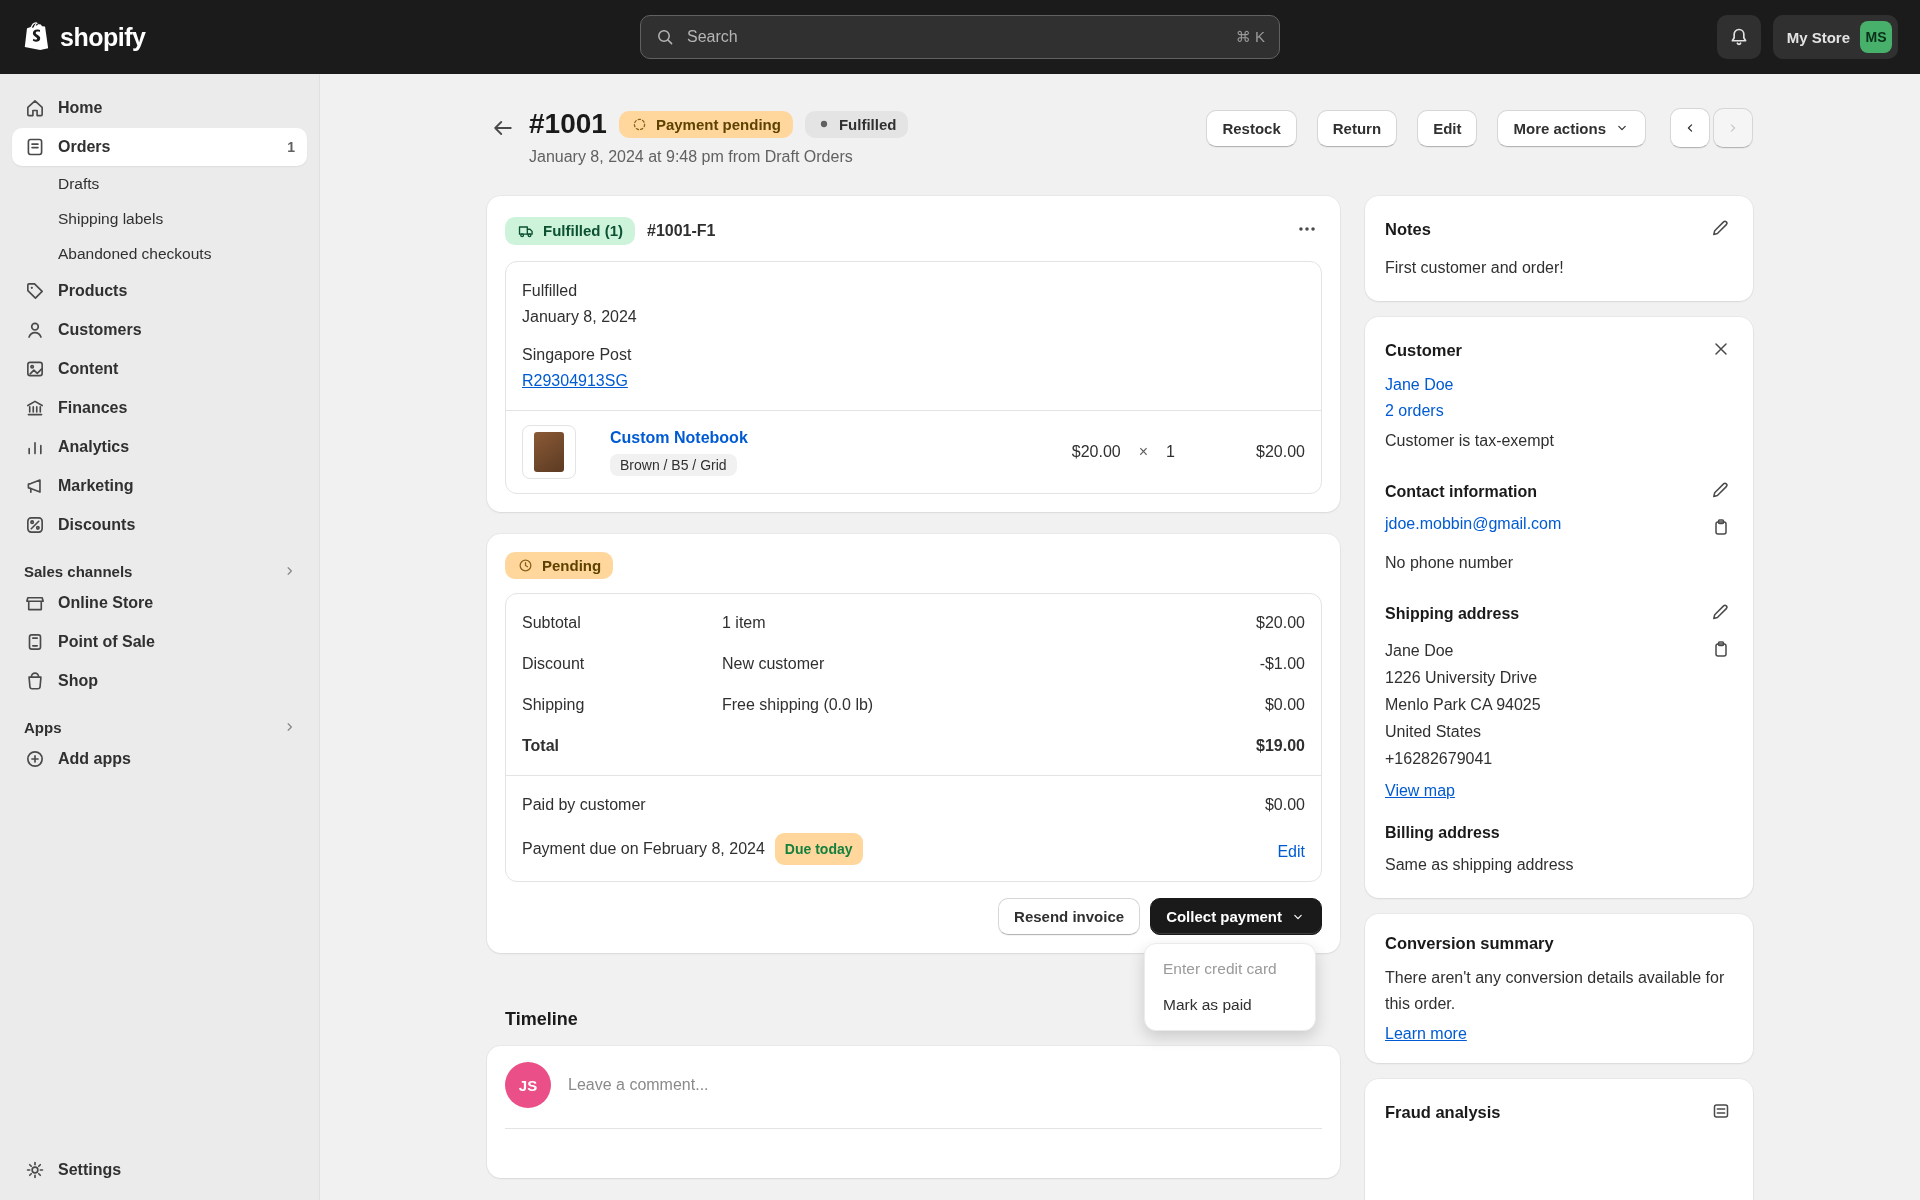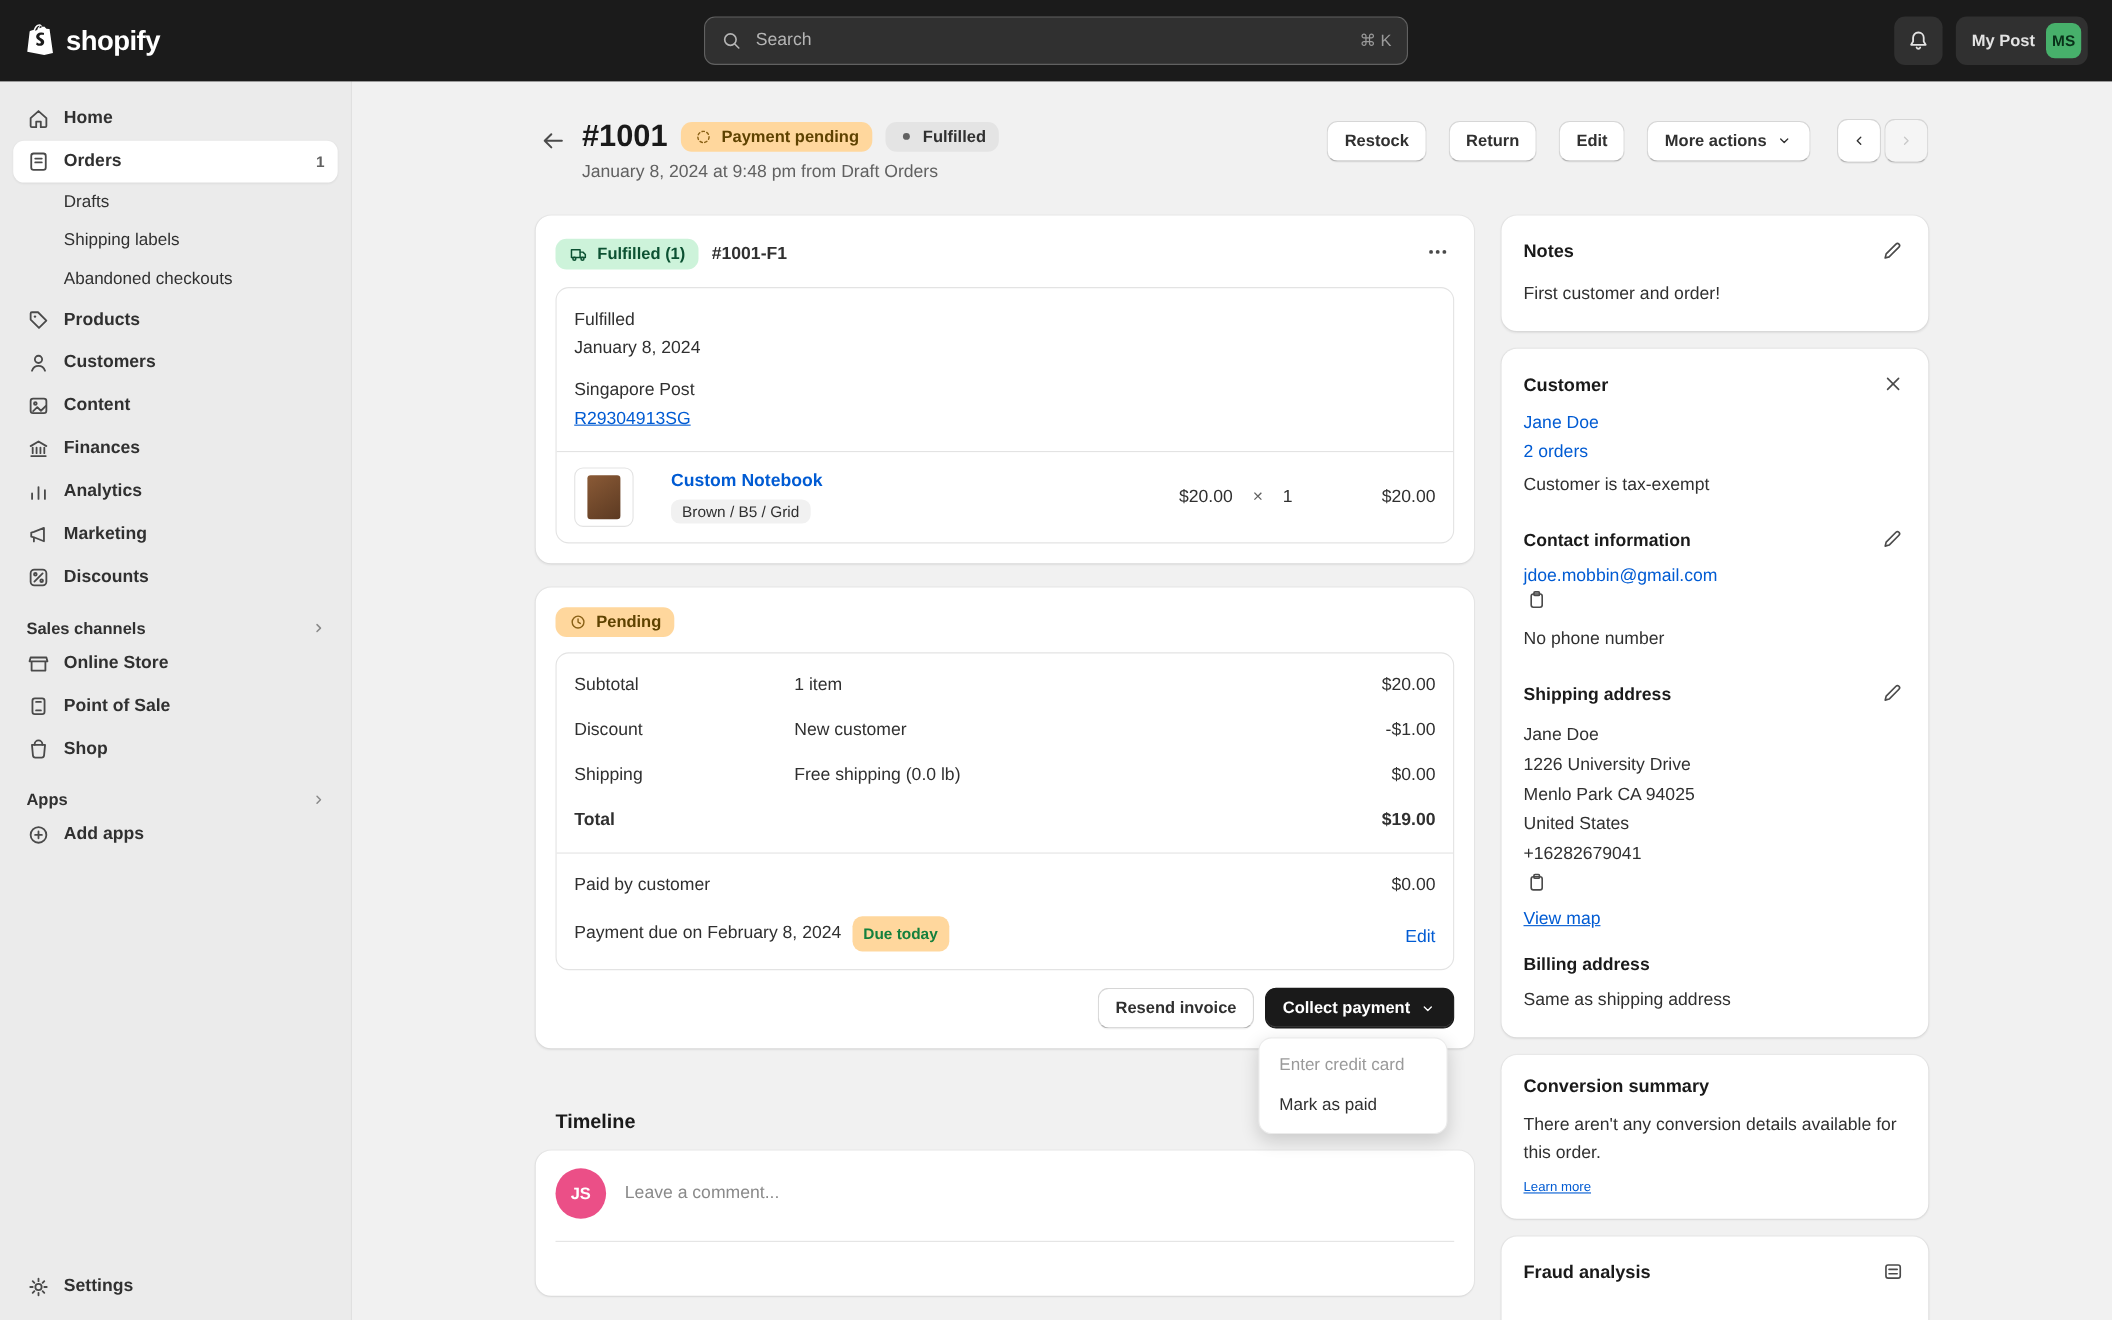--- a/index.html
+++ b/index.html
@@ -103,21 +103,21 @@
   .comment-input::placeholder { color:#8a8a8a; }
 
   
   .side-card { padding:20px; }
   .side-head { display:flex; align-items:center; justify-content:space-between; }
   .side-title { font-size:16.5px; font-weight:700; color:#1a1a1a; }
   .side-sub { font-size:16px; font-weight:700; color:#1a1a1a; }
   .ghost-icon { background:none; border:none; padding:2px; color:#4a4a4a; cursor:pointer; }
   .side-text { font-size:16px; color:#303030; line-height:26px; }
   .mt8 { margin-top:8px; } .mt10 { margin-top:10px; } .mt12 { margin-top:12px; } .mt24 { margin-top:24px; }
-  .row-between { display:flex; align-items:flex-start; justify-content:space-between;flex-direction:column; }
+  .row-between { display:flex; align-items:flex-start; justify-content:space-between; }
   .addr-lines { font-size:16px; color:#303030; line-height:27px; }
 </style>
 </head>
 <body>
 
 <header class="topbar">
   <div class="logo">
     <svg width="30" height="34" viewBox="0 0 28 32">
       <path fill="#ffffff" stroke="none" d="M21.6 6.3c0-.2-.2-.3-.4-.3l-2.3-.2-1.7-1.7c-.2-.2-.5-.2-.7-.1l-.9.3C15.1 2.9 14.2 2 12.9 2 10.4 2 8.8 4.5 8.1 6.7l-2.7.8c-.8.3-.8.3-.9 1L2.5 25.5l14.5 2.7 7.5-1.6Zm-6.9-1.5-1.9.6c.4-1.4 1.1-2.2 1.9-2.4Zm-2.2-1.6c.2 0 .5.1.7.2-1 .6-1.8 1.8-2.2 3.5l-1.9.6c.6-2 1.9-4.3 3.4-4.3Z"></path>
       <path fill="#1b1b1b" stroke="none" d="M16.6 11.2c-1.9-.7-3.7-.3-3.8 1 0 .8.8 1.3 1.9 1.9 1.4.8 2.4 1.7 2.3 3.2-.1 2.1-1.9 3.2-4.2 3.1-1.1-.1-2.1-.5-2.7-.9l.5-1.9c.7.4 1.7.9 2.4.9.7 0 1.1-.4 1.1-1 0-.7-.7-1.2-1.7-1.8-1.1-.7-2.3-1.7-2.3-3.2 0-2.3 2.1-3.8 4.8-3.5.8.1 1.5.3 2 .5Z"></path>
@@ -137,21 +137,21 @@
   </div>
 
   <div class="topbar-right">
     <button class="icon-btn-dark">
       <svg class="ic" width="22" height="22" viewBox="0 0 20 20">
         <path d="M10 3.2c-2.7 0-4.4 2-4.4 4.4v3.1L4 13.4h12l-1.6-2.7V7.6c0-2.4-1.7-4.4-4.4-4.4z"></path>
           <path d="M8.5 15.6a1.6 1.6 0 0 0 3 0"></path>
       </svg>
     </button>
     <div class="store-chip">
-      <span>My Post</span>
+      <span>My Store</span>
       <span class="avatar-ms">MS</span>
     </div>
   </div>
 </header>
 
 <div class="shell">
 
   <aside class="sidebar">
     <nav>
       <div class="nav-item">
@@ -537,21 +537,21 @@
               <span class="side-sub">Billing address</span>
             </div>
             <div class="side-text mt10">Same as shipping address</div>
           </div>
 
           <div class="card side-card">
             <div class="side-head">
               <span class="side-title">Conversion summary</span>
             </div>
             <div class="side-text mt12">There aren't any conversion details available for this order.</div>
-            <div class="mt8"><a class="link-u" style="font-size:12px;text-decoration:underline;">Learn more</a></div>
+            <div class="mt8"><a class="link-u" style="font-size:16px;text-decoration:underline;">Learn more</a></div>
           </div>
 
           <div class="card side-card">
             <div class="side-head">
               <span class="side-title">Fraud analysis</span>
               <button class="ghost-icon">
                 <svg class="ic" width="20" height="20" viewBox="0 0 20 20">
                     <rect x="3.5" y="4" width="13" height="12" rx="2"></rect>
                     <path d="M6.3 8h7.4M6.3 12h7.4"></path>
                   </svg>

